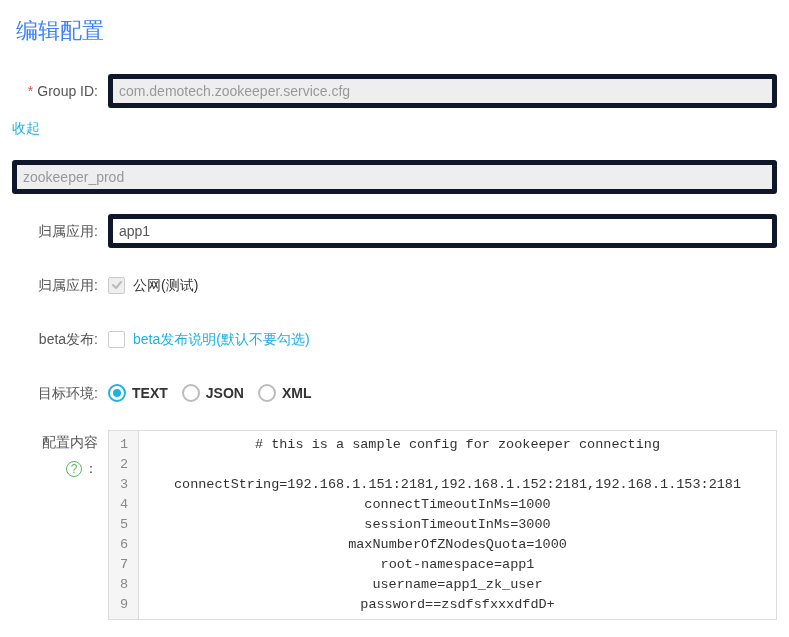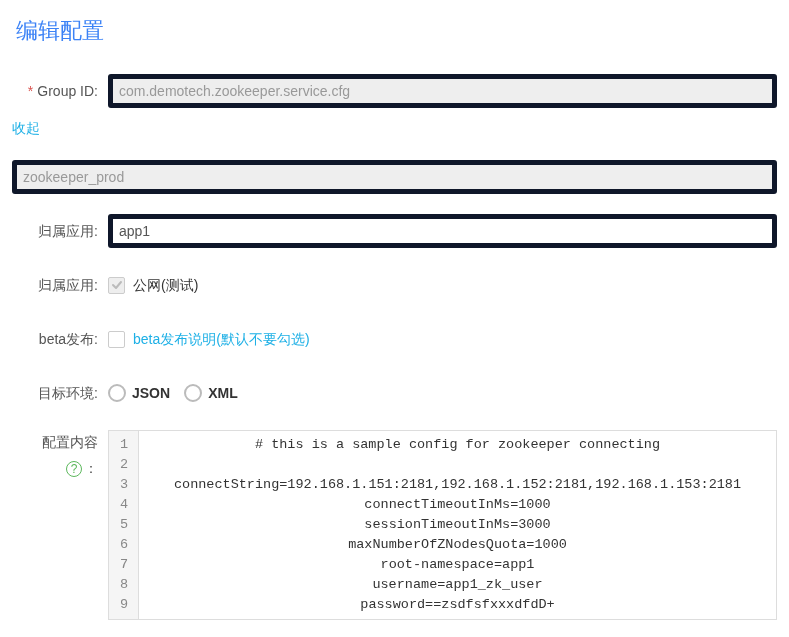--- a/index.html
+++ b/index.html
@@ -230,20 +230,24 @@
         <span class="cb"></span>
         <a class="link">beta发布说明(默认不要勾选)</a>
       </span>
     </div>
   </div>
 
   <div class="form-row">
     <div class="label-col">目标环境:</div>
     <div class="field-col">
       <div class="radio-group" id="format-radios">
+          <span class="radio-opt">
+            <span class="radio selected"></span>
+            <span>TEXT</span>
+          </span>
           <span class="radio-opt">
             <span class="radio"></span>
             <span>JSON</span>
           </span>
           <span class="radio-opt">
             <span class="radio"></span>
             <span>XML</span>
           </span>
         </div>
     </div>

